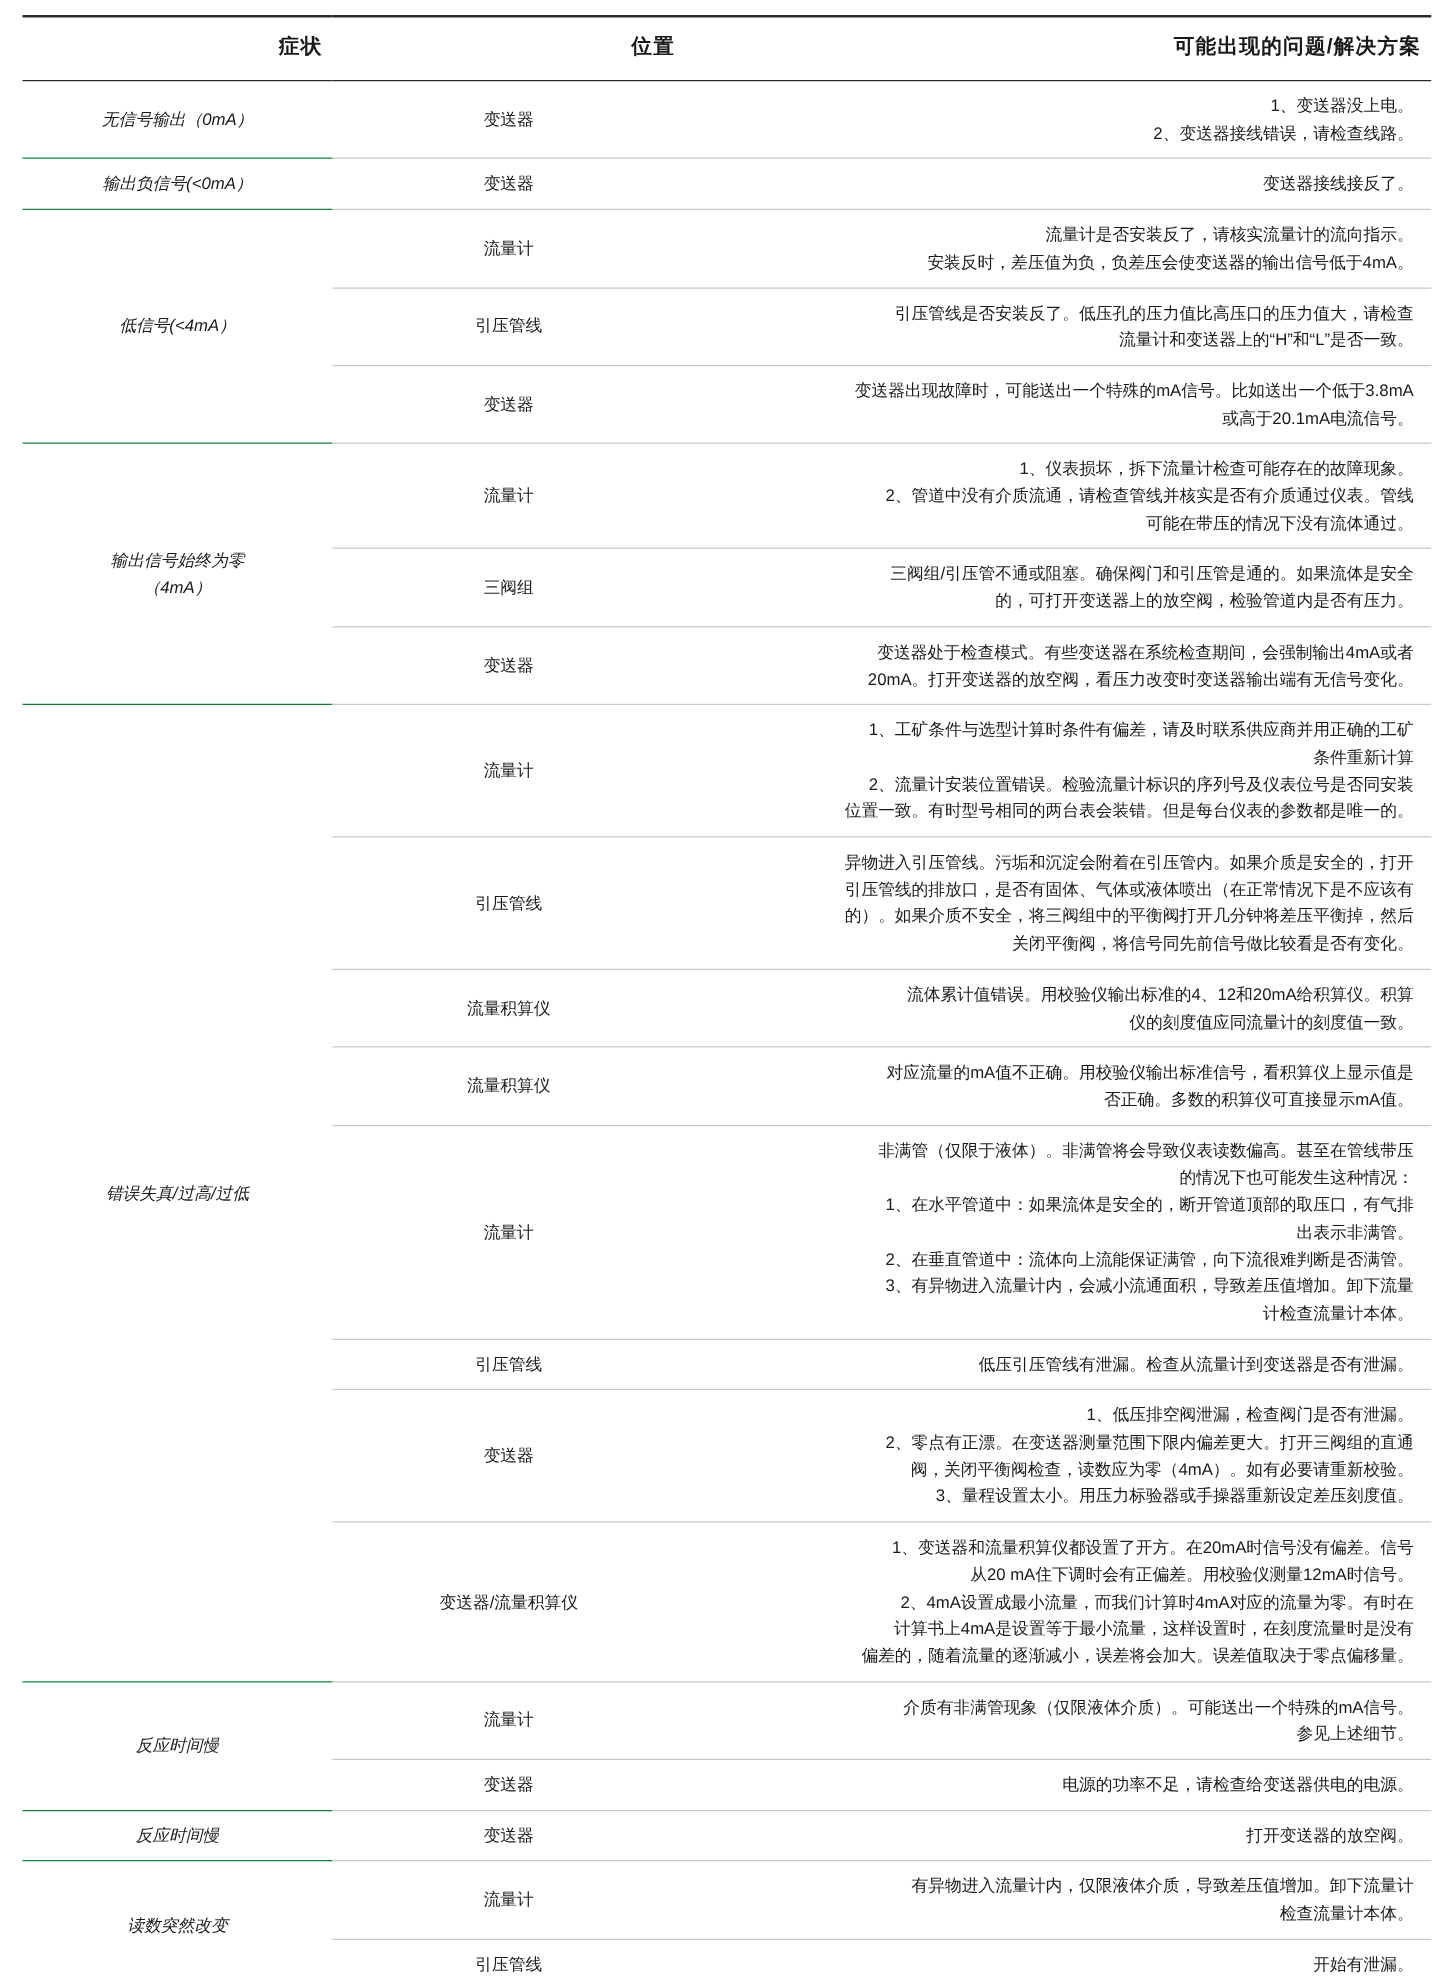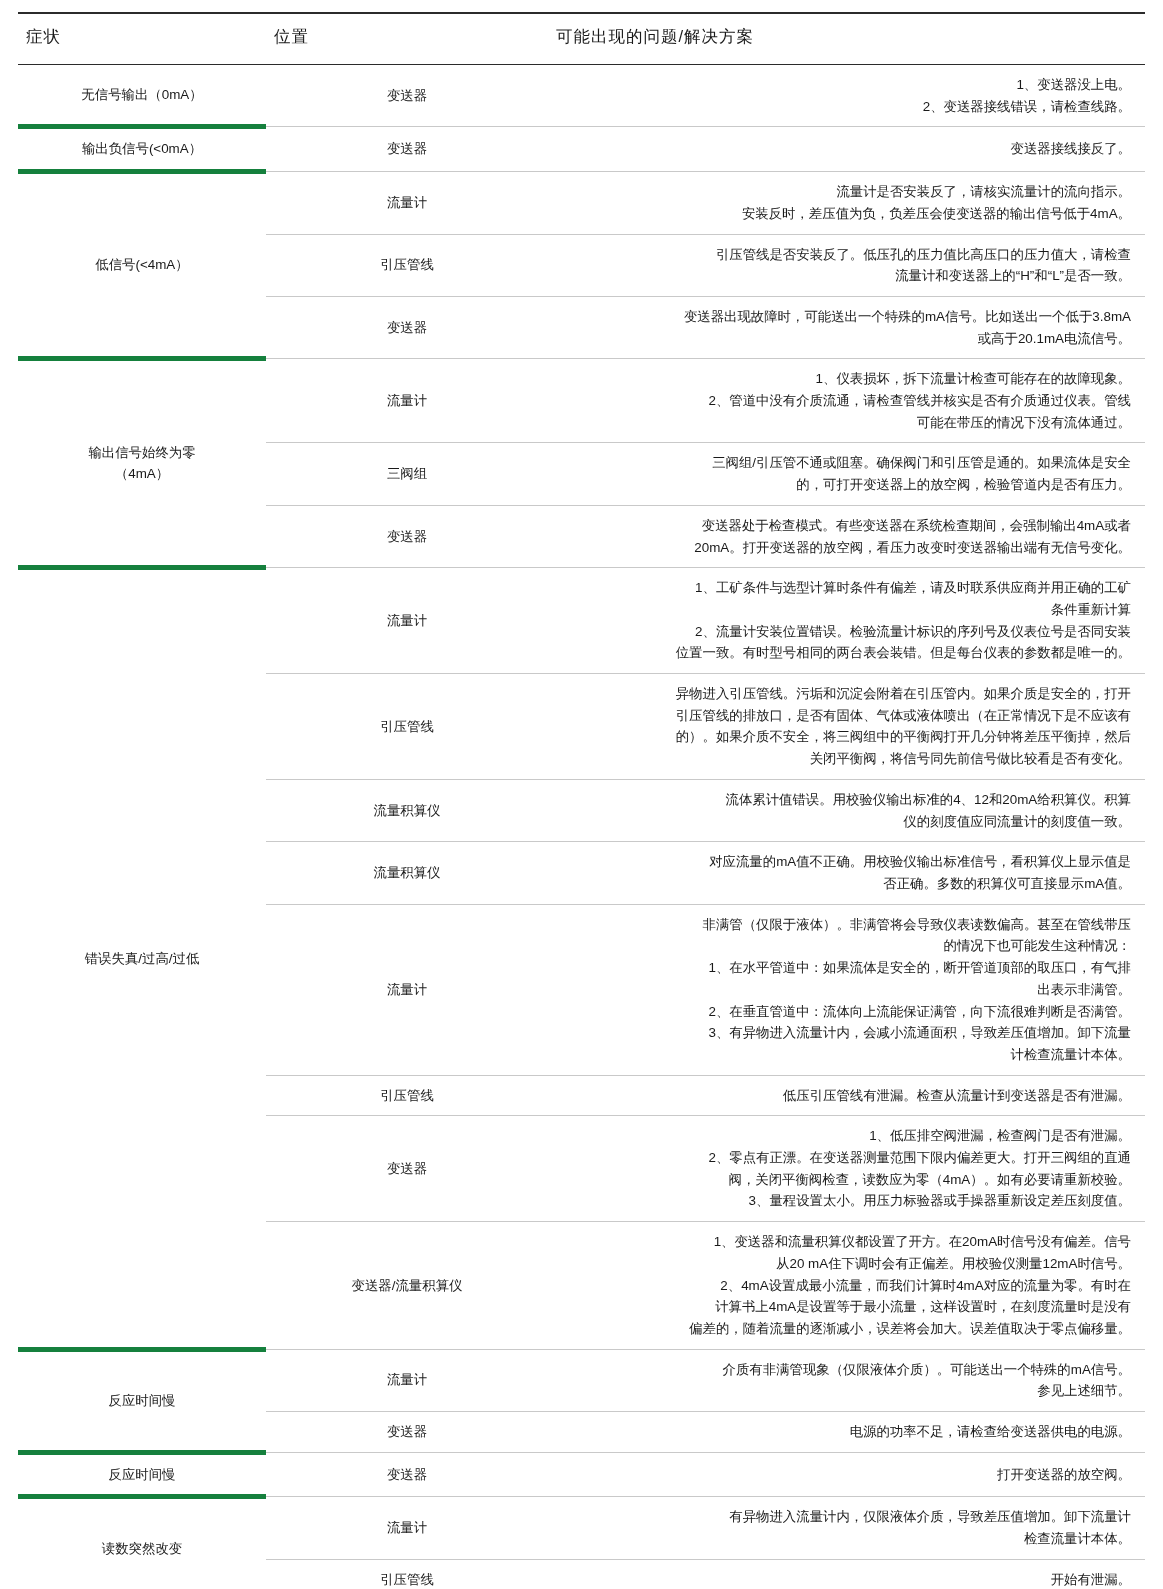--- a/index.html
+++ b/index.html
@@ -22,23 +22,23 @@
     width: 1127px;
     border-collapse: collapse;
     table-layout: fixed;
   }
   table.tbl col.c-sym { width: 248px; }
   table.tbl col.c-loc { width: 282px; }
   table.tbl col.c-sol { width: 597px; }
 
   thead th {
     font-size: 16.5px;
-    font-weight: normal;
+    font-weight: bold;
     padding: 12px 8px 16px 8px;
-    text-align: left;
+    text-align: right;
     border-top: 2px solid #2b2b2b;
     border-bottom: 1.6px solid #2b2b2b;
     letter-spacing: 1px;
   }
   tbody td {
     font-size: 13.4px;
     line-height: 1.62;
     vertical-align: middle;
     padding: 9px 10px;
     border-bottom: 1px solid #c9c9c9;
@@ -61,21 +61,22 @@
     border-top: 1.6px solid #2b2b2b;
   }
   tr.sub > td.loc,
   tr.sub > td.sol {
     border-top: 1px solid #c9c9c9;
   }
   tbody tr:last-child > td {
     border-bottom: 2px solid #2b2b2b;
   }
   td.sym {
-    border-bottom: 5px solid #15803d;
+    border-bottom: 1px solid #15803d;
+    font-style: italic;
   }
 </style>
 </head>
 <body>
 
 <div class="sheet">
   <table class="tbl">
     <colgroup>
       <col class="c-sym">
       <col class="c-loc">

